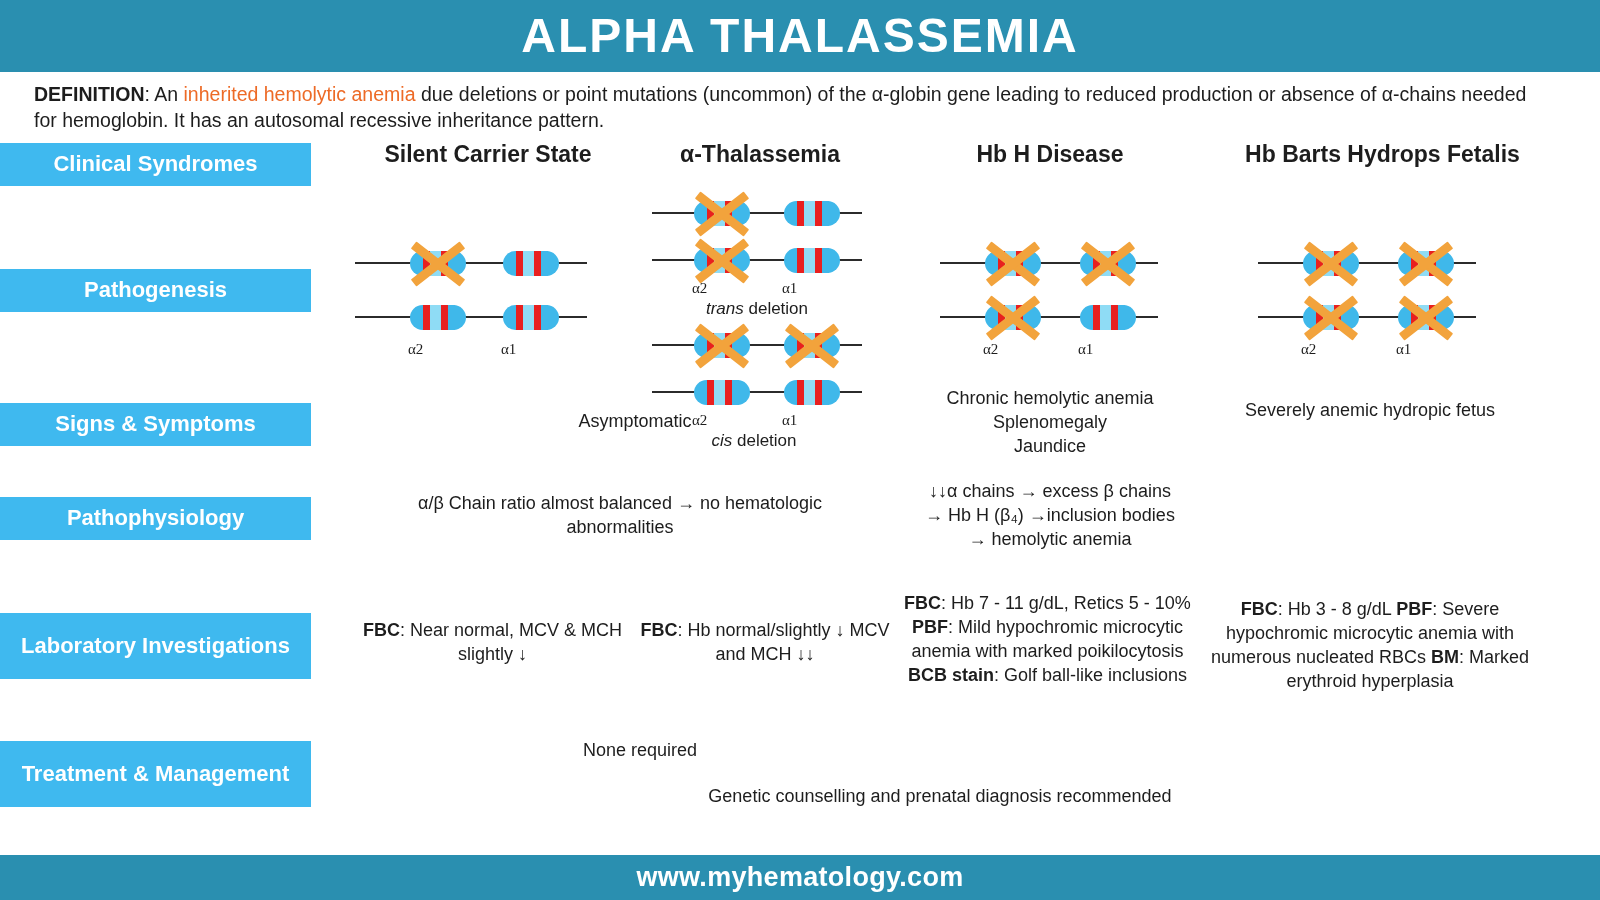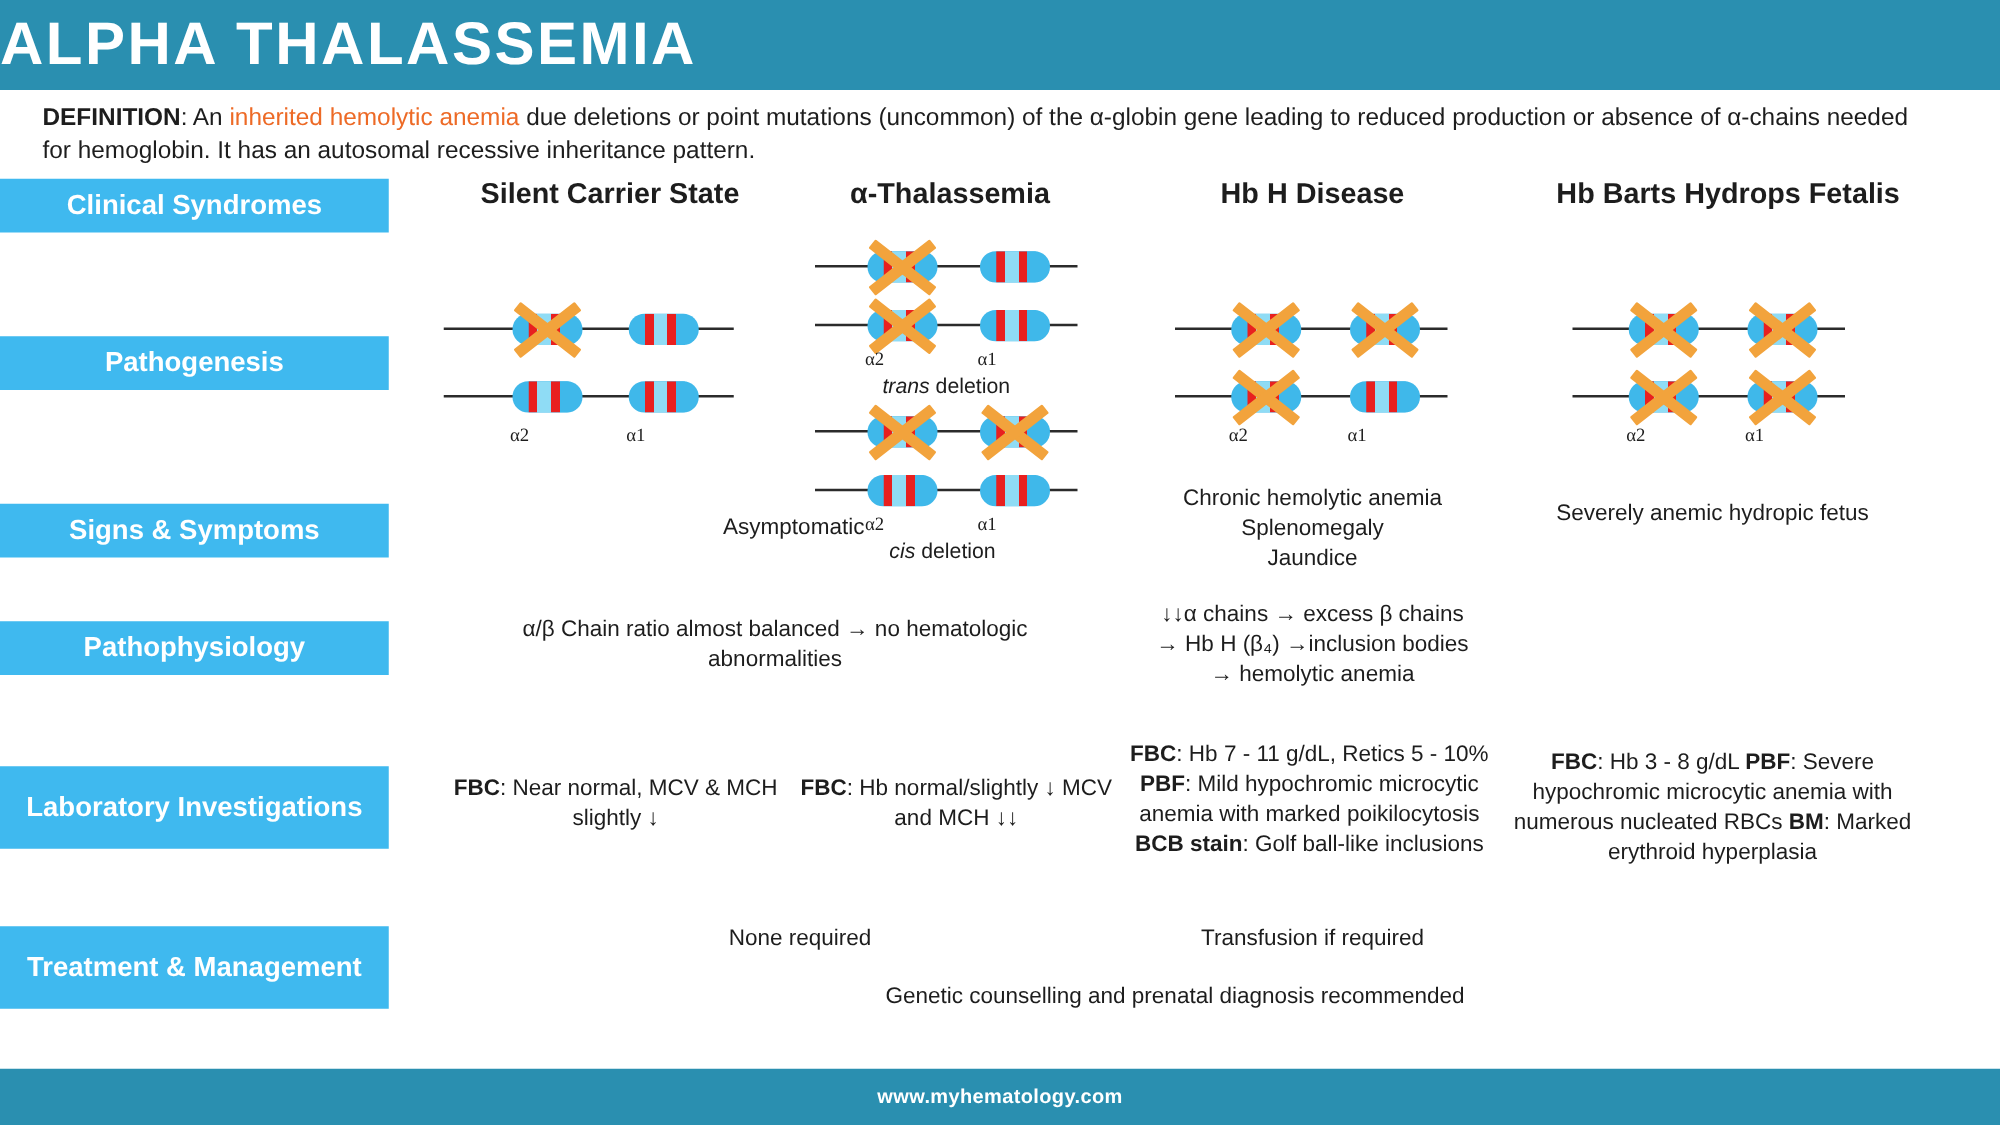--- a/index.html
+++ b/index.html
@@ -15,20 +15,21 @@
     position: relative;
   }
 
   
   #header-banner {
     width: 1600px;
     height: 72px;
     background: #2a8fb0;
     display: flex;
     align-items: center;
+    justify-content: center;
   }
   #header-title {
     color: #ffffff;
     font-size: 48px;
     font-weight: bold;
     letter-spacing: 2px;
     line-height: 1;
   }
 
   
@@ -198,21 +199,21 @@
     left: 0;
     width: 1600px;
     height: 45px;
     background: #2a8fb0;
     display: flex;
     align-items: center;
     justify-content: center;
   }
   #footer-url {
     color: #ffffff;
-    font-size: 16px;
+    font-size: 27px;
     font-weight: bold;
     letter-spacing: 0.3px;
   }
 </style>
 </head>
 <body>
 
 <div id="header-banner">
   <div id="header-title">ALPHA THALASSEMIA</div>
 </div>
@@ -440,20 +441,19 @@
     <span><b>PBF</b><span>: Mild hypochromic microcytic anemia with marked poikilocytosis</span></span>
     <span><b>BCB stain</b><span>: Golf ball-like inclusions</span></span>
   </div>
   <div class="cell lab-c4">
     <span><b>FBC</b><span>: Hb 3 - 8 g/dL</span></span>
     <span><b>PBF</b><span>: Severe hypochromic microcytic anemia with numerous nucleated RBCs</span></span>
     <span><b>BM</b><span>: Marked erythroid hyperplasia</span></span>
   </div>
 
   <div class="cell treat-c1">None required</div>
-  <div class="cell treat-c3">Transfusion if required</div>
   <div class="cell treat-note">Genetic counselling and prenatal diagnosis recommended</div>
 
 </div>
 
 <div id="footer-banner">
   <div id="footer-url">www.myhematology.com</div>
 </div>
 
 </body></html>

